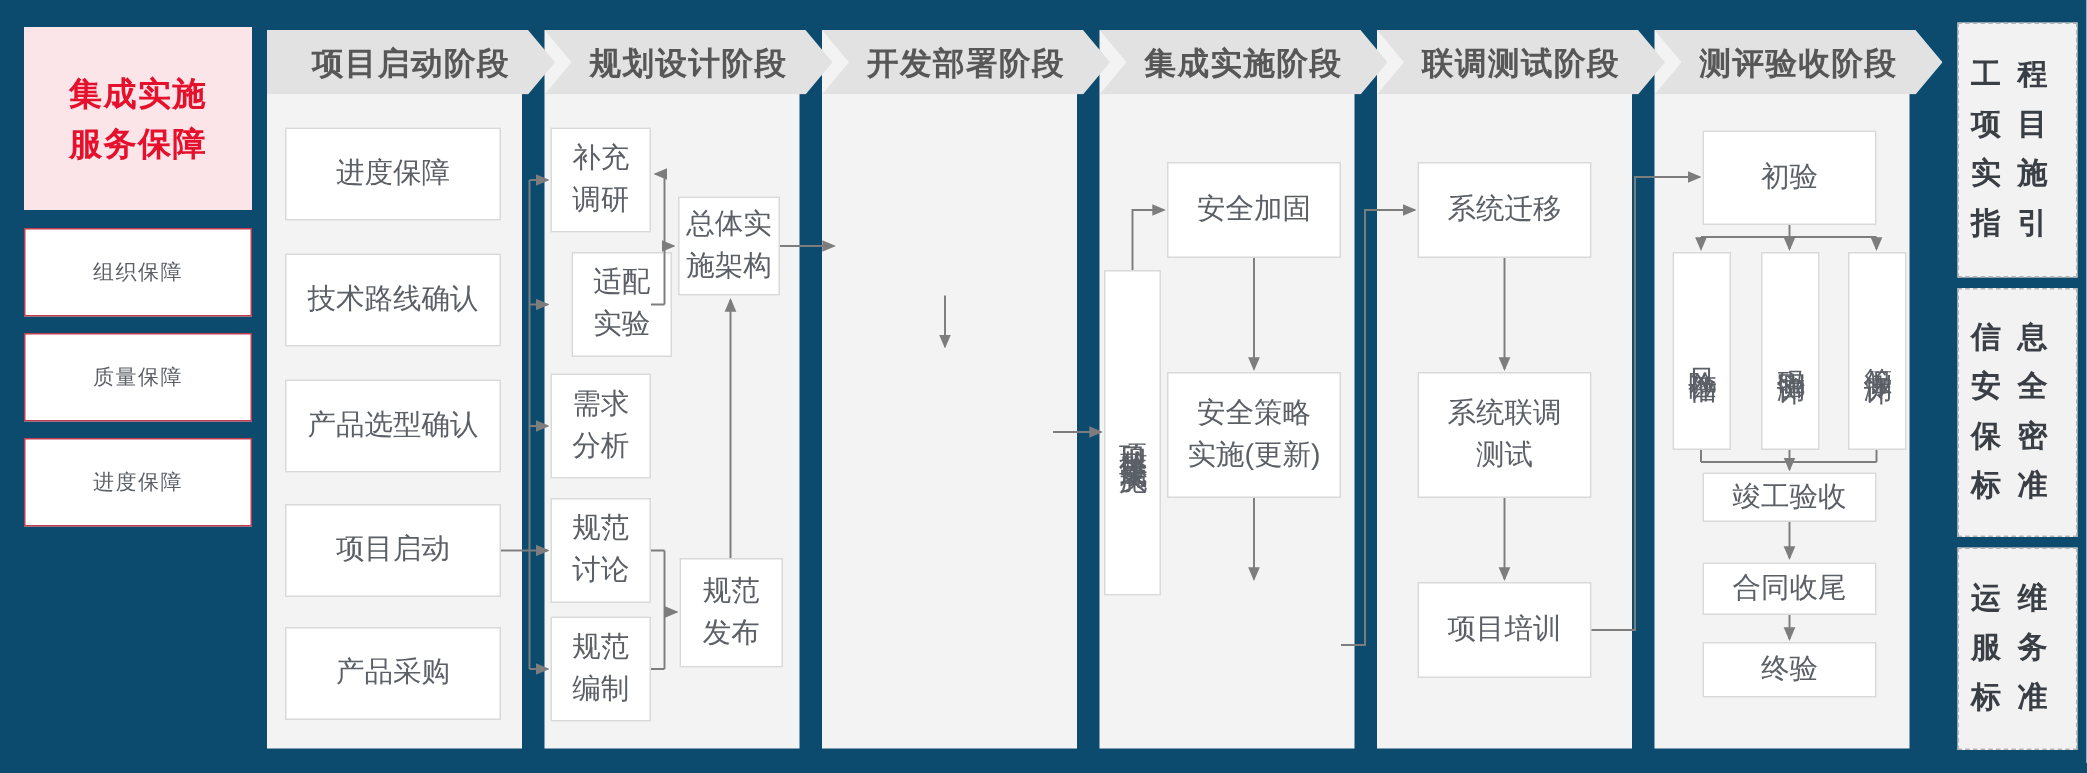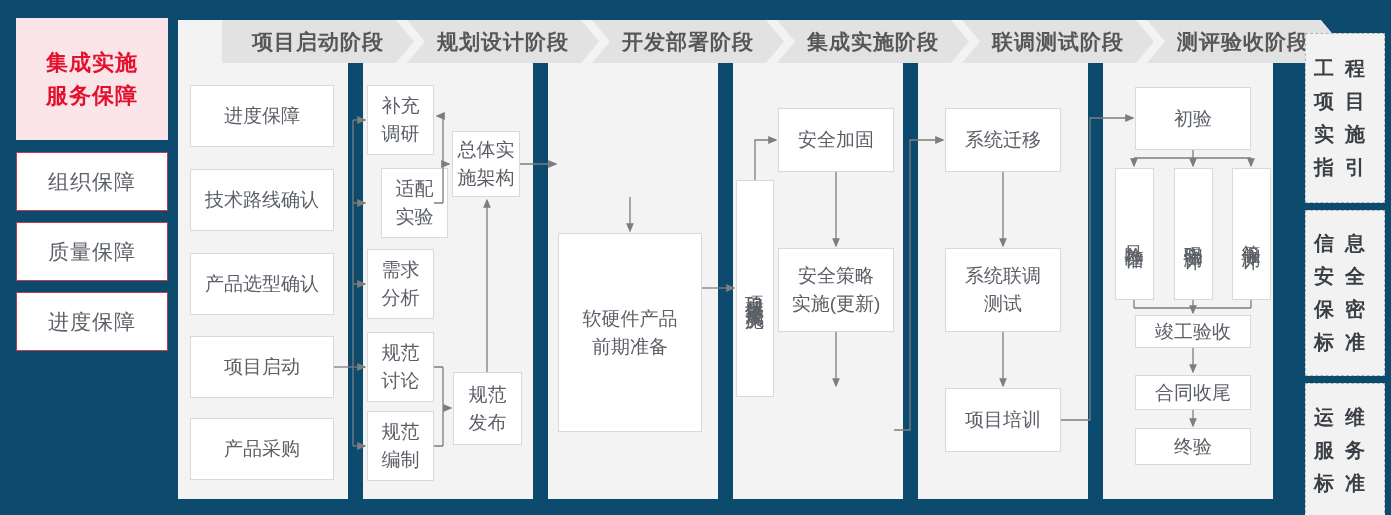--- a/index.html
+++ b/index.html
@@ -9,33 +9,32 @@
   }
   
   .side-title{
     position:absolute;left:16px;top:18px;width:152px;height:122px;
     background:#fbe5e8;color:#e5102c;font-size:22px;font-weight:bold;
     display:flex;align-items:center;justify-content:center;text-align:center;
     white-space:pre-line;line-height:1.5;letter-spacing:1px;
   }
   .side-item{
     position:absolute;left:16px;width:152px;height:59px;background:#ffffff;
-    border:1.5px solid #c23b4e;color:#5b5f66;font-size:21px;
+    border:1.5px solid #c23b4e;color:#5b5f66;font-size:14px;
     display:flex;align-items:center;justify-content:center;box-sizing:border-box;
     letter-spacing:1px;
   }
   
   .panel{position:absolute;top:20px;width:170px;height:479px;background:#f3f3f3;}
   .band{
     position:absolute;top:20px;width:192px;height:43px;background:#e2e2e2;
     color:#575757;font-size:21px;font-weight:bold;letter-spacing:1px;
     display:flex;align-items:center;justify-content:center;
     padding:0 18px;box-sizing:border-box;
     clip-path:polygon(0 0,174px 0,100% 50%,174px 100%,0 100%,18px 50%);
-    margin-left:44px;
   }
   .band.first{clip-path:polygon(0 0,174px 0,100% 50%,174px 100%,0 100%);}
   
   .node{
     position:absolute;background:#ffffff;border:1px solid #d9d9d9;box-sizing:border-box;
     color:#5b5f66;font-size:19px;line-height:1.45;
     display:flex;align-items:center;justify-content:center;text-align:center;
     white-space:pre-line;
   }
   .v-node{
@@ -45,21 +44,21 @@
     writing-mode:vertical-lr;text-orientation:upright;line-height:1;
   }
   
   .connectors{position:absolute;left:0;top:0;pointer-events:none;}
   
   .std{
     position:absolute;left:1305px;width:80px;background:#f2f2f2;
     border:1.5px dashed #b3b3b3;box-sizing:border-box;
     color:#3a3f46;font-size:20px;font-weight:bold;
     display:flex;align-items:center;justify-content:center;text-align:center;
-    white-space:pre-line;line-height:1.65;letter-spacing:0.55em;margin-top:18px;
+    white-space:pre-line;line-height:1.65;letter-spacing:0.55em;
   }
 </style>
 </head>
 <body>
 
 <div class="stage">
 
   <div class="side-title">集成实施
 服务保障</div>
   <div class="side-item" style="top:152px">组织保障</div>
@@ -94,22 +93,20 @@
 分析</div>
   <div class="node" style="left:367px;top:332px;width:67px;height:70px">规范
 讨论</div>
   <div class="node" style="left:367px;top:411px;width:67px;height:70px">规范
 编制</div>
   <div class="node" style="left:452px;top:131px;width:68px;height:66px">总体实
 施架构</div>
   <div class="node" style="left:453px;top:372px;width:69px;height:73px">规范
 发布</div>
 
-  <div class="node" style="left:558px;top:233px;width:144px;height:199px">软硬件产品
-前期准备</div>
 
   <div class="v-node" style="left:736px;top:180px;width:38px;height:217px">项目整体集成实施</div>
   <div class="node" style="left:778px;top:108px;width:116px;height:64px">安全加固</div>
   <div class="node" style="left:778px;top:248px;width:116px;height:84px">安全策略
 实施(更新)</div>
 
   <div class="node" style="left:945px;top:108px;width:116px;height:64px">系统迁移</div>
   <div class="node" style="left:945px;top:248px;width:116px;height:84px">系统联调
 测试</div>
   <div class="node" style="left:945px;top:388px;width:116px;height:64px">项目培训</div>

